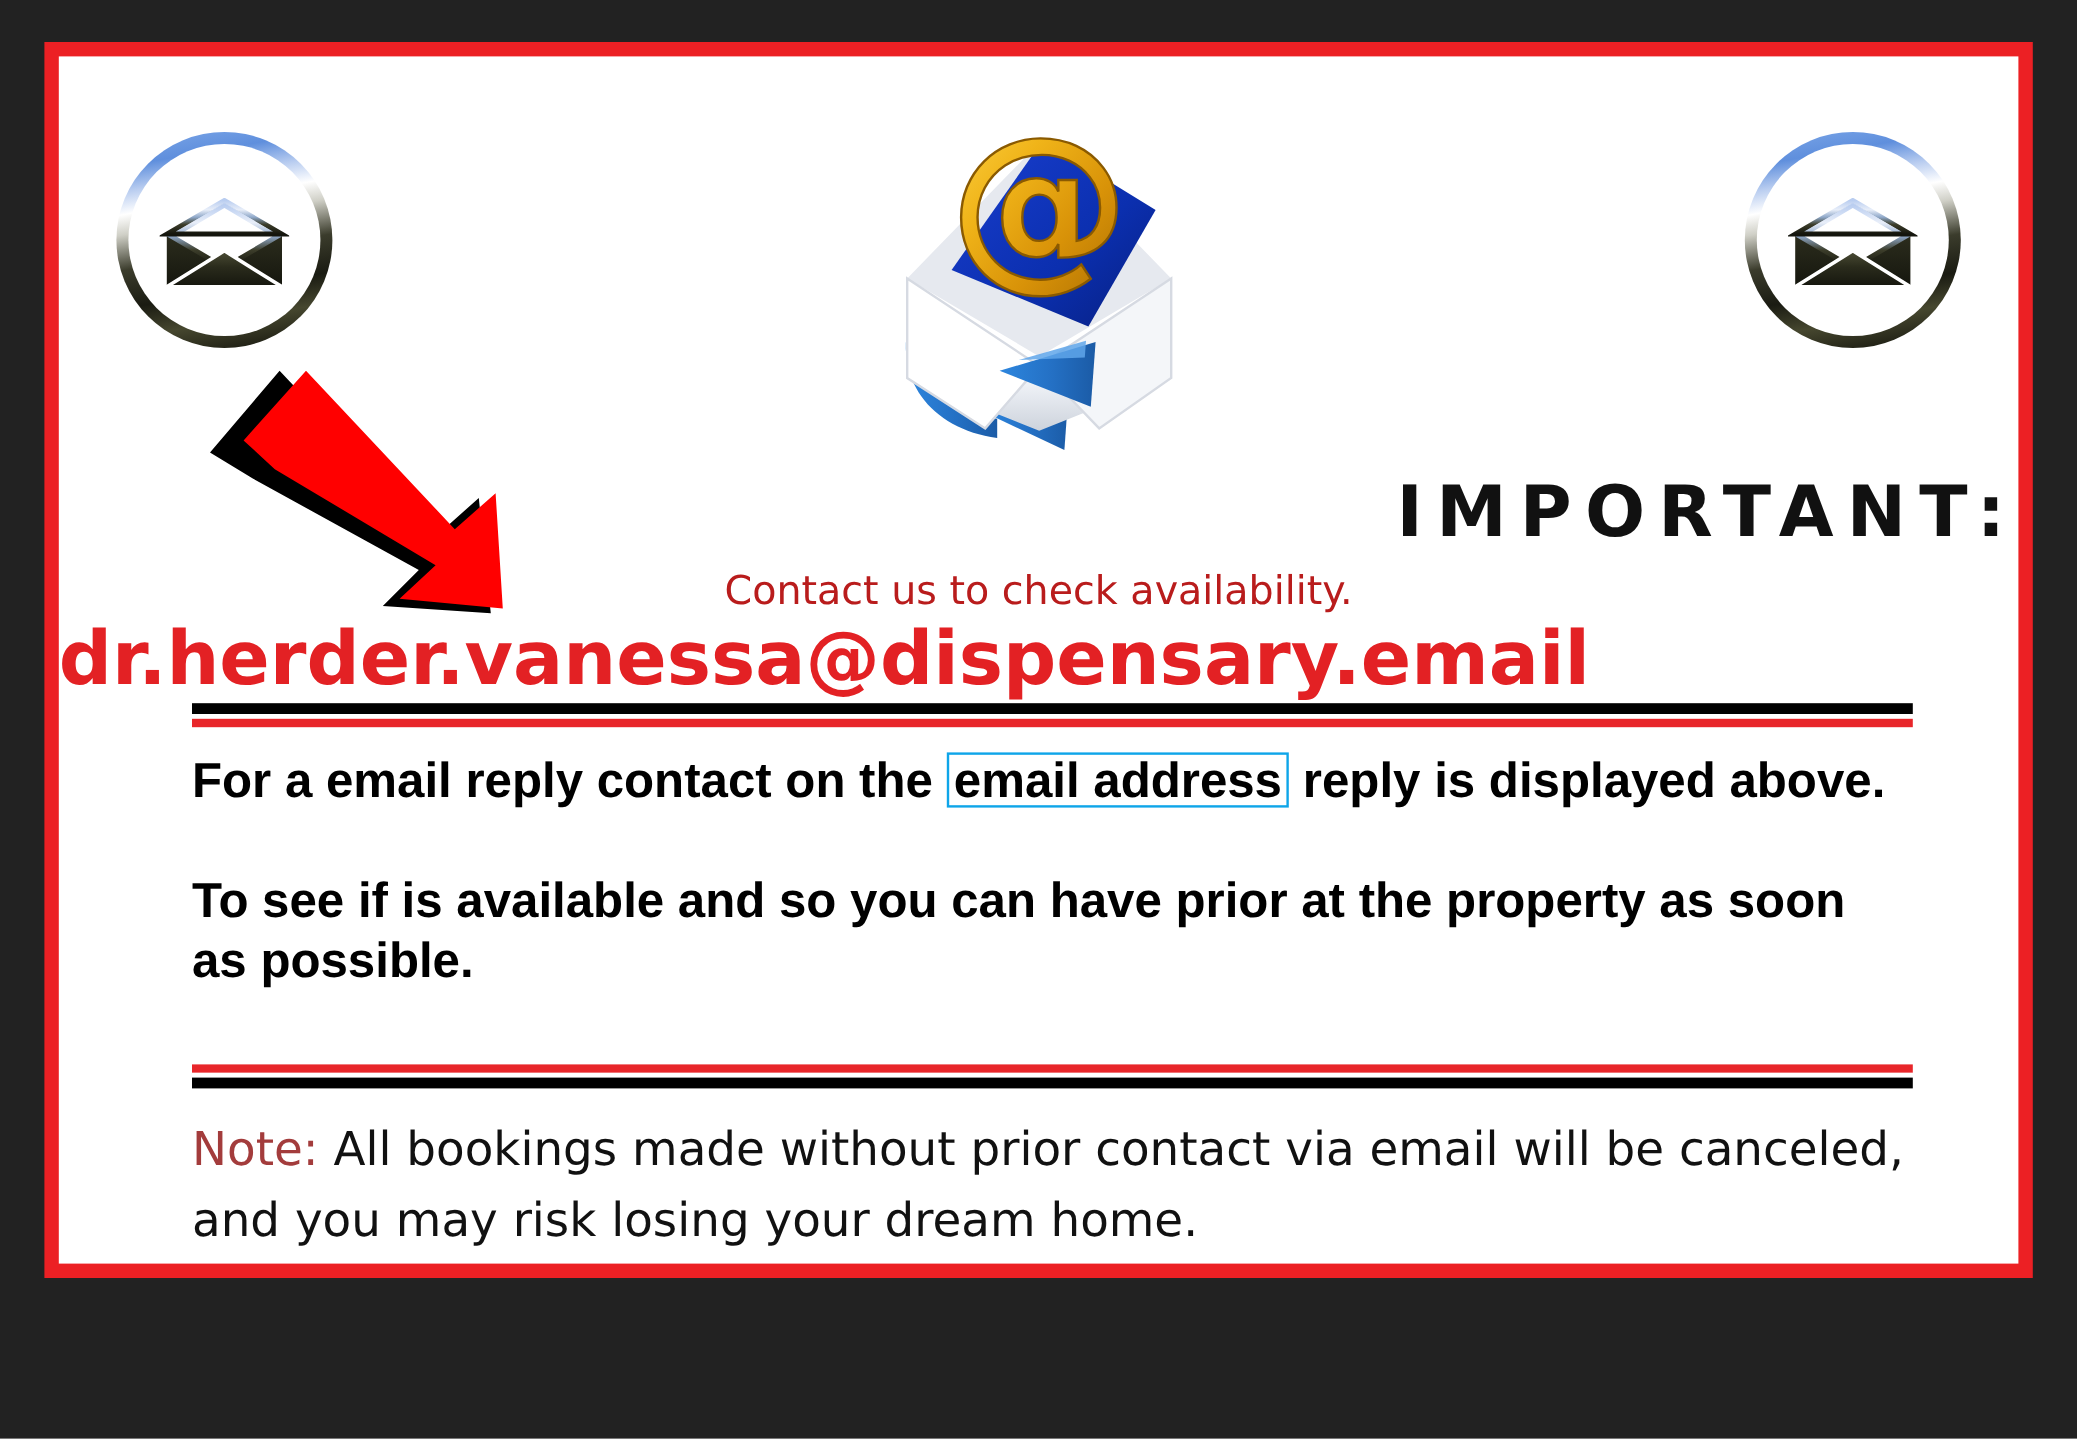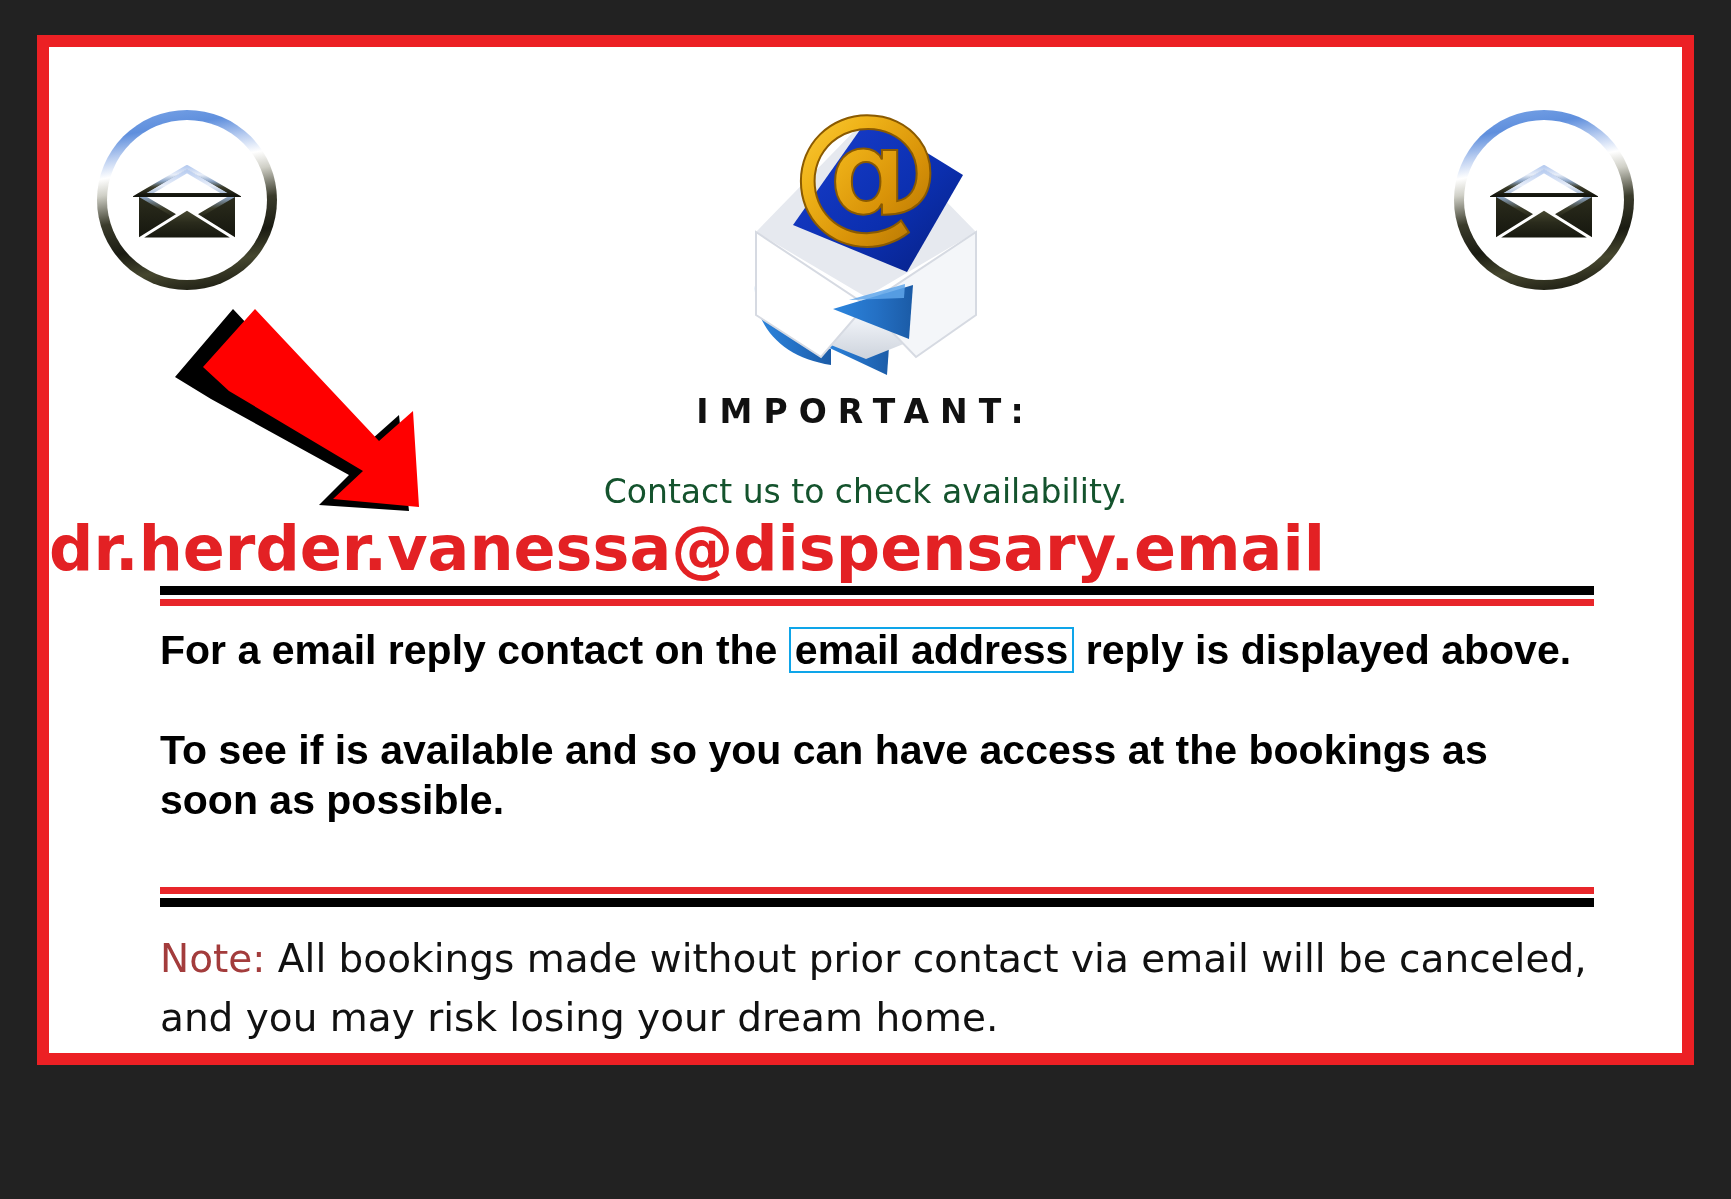--- a/index.html
+++ b/index.html
@@ -83,35 +83,35 @@
     transform: translateX(-50%);
     width: 330px;
     height: 330px;
   }
 
   
   .important {
     position: absolute;
     left: 0; right: 0;
     top: 345px;
-    text-align: center;
+    text-align: right;
     font-family: "DejaVu Sans", sans-serif;
     font-weight: bold;
-    font-size: 33px;
+    font-size: 59px;
     letter-spacing: 11px;
     color: #111111;
   }
   .subhead {
     position: absolute;
     left: 0; right: 0;
     top: 425px;
     text-align: center;
     font-family: "DejaVu Sans", sans-serif;
     font-size: 33px;
-    color: #14532d;
+    color: #b91c1c;
   }
   .email {
     position: absolute;
     left: 0; right: 0;
     top: 465px;
     text-align: left;
     font-family: "DejaVu Sans", sans-serif;
     font-weight: bold;
     font-size: 62px;
     color: #E32124;
@@ -288,21 +288,21 @@
       <div class="email">dr.herder.vanessa@dispensary.email</div>
 
       <div class="divider divider-top">
         <div class="bar-black"></div>
         <div class="gap"></div>
         <div class="bar-red"></div>
       </div>
 
       <div class="body-block">
         <p class="para"><span>For a email reply contact on the </span><span class="boxed">email address</span><span> reply is displayed above.</span></p>
-        <p class="para">To see if is available and so you can have access at the bookings as soon as possible.</p>
+        <p class="para">To see if is available and so you can have prior at the property as soon as possible.</p>
       </div>
 
       <div class="divider divider-bottom">
         <div class="bar-red"></div>
         <div class="gap"></div>
         <div class="bar-black"></div>
       </div>
 
       <div class="note-block"><span class="note-label">Note:</span><span> All bookings made without prior contact via email will be canceled, and you may risk losing your dream home.</span></div>
 

